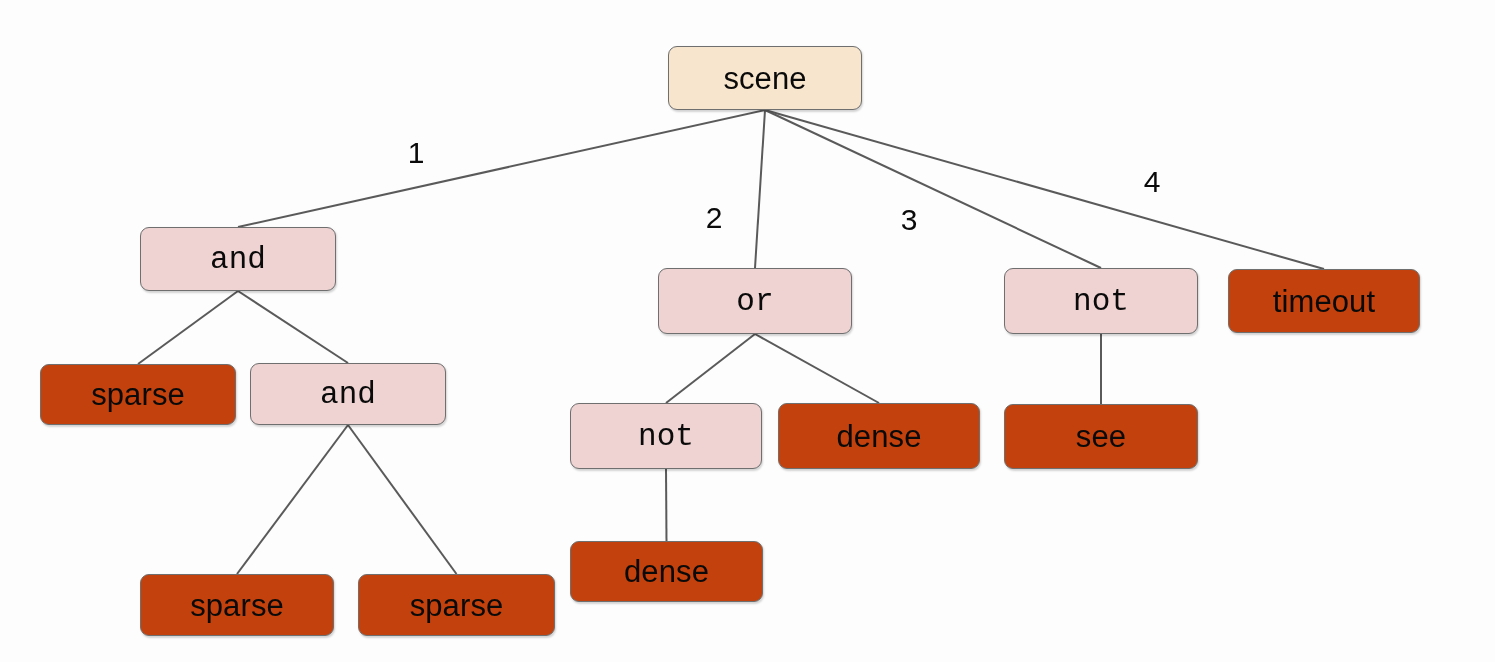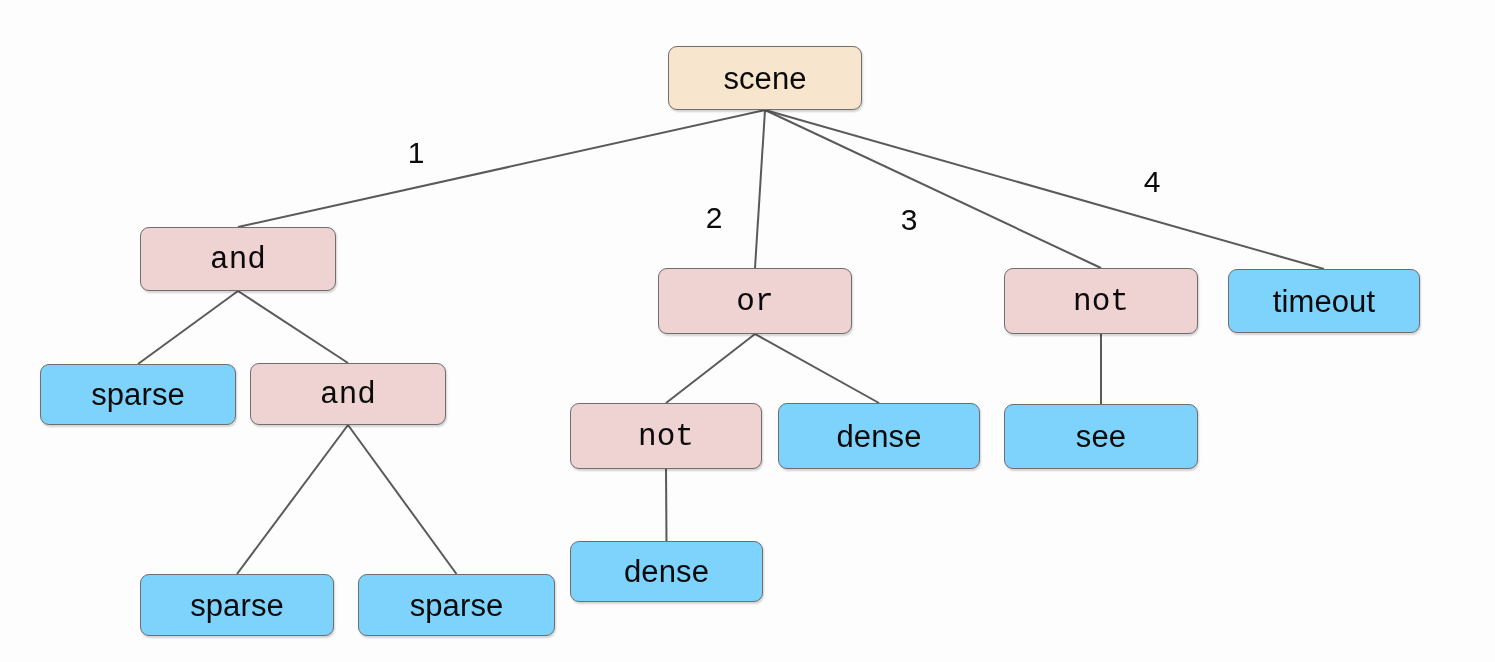--- a/index.html
+++ b/index.html
@@ -34,21 +34,21 @@
     justify-content: center;
     color: #0a0a0a;
     font-size: 31px;
     line-height: 1;
     letter-spacing: 0.1px;
     box-shadow: 1px 1.5px 2px rgba(0,0,0,0.17);
     white-space: nowrap;
   }
   .node.root   { background: #f7e5cd; }
   .node.op     { background: #eed3d2; font-family: Liberation Mono, monospace; }
-  .node.leaf   { background: #7dd3fc; }
+  .node.leaf   { background: #c2410c; }
   .edge-label {
     position: absolute;
     color: #0a0a0a;
     font-size: 30px;
     line-height: 1;
     transform: translate(-50%, -50%);
     white-space: nowrap;
   }
 </style>
 </head>

